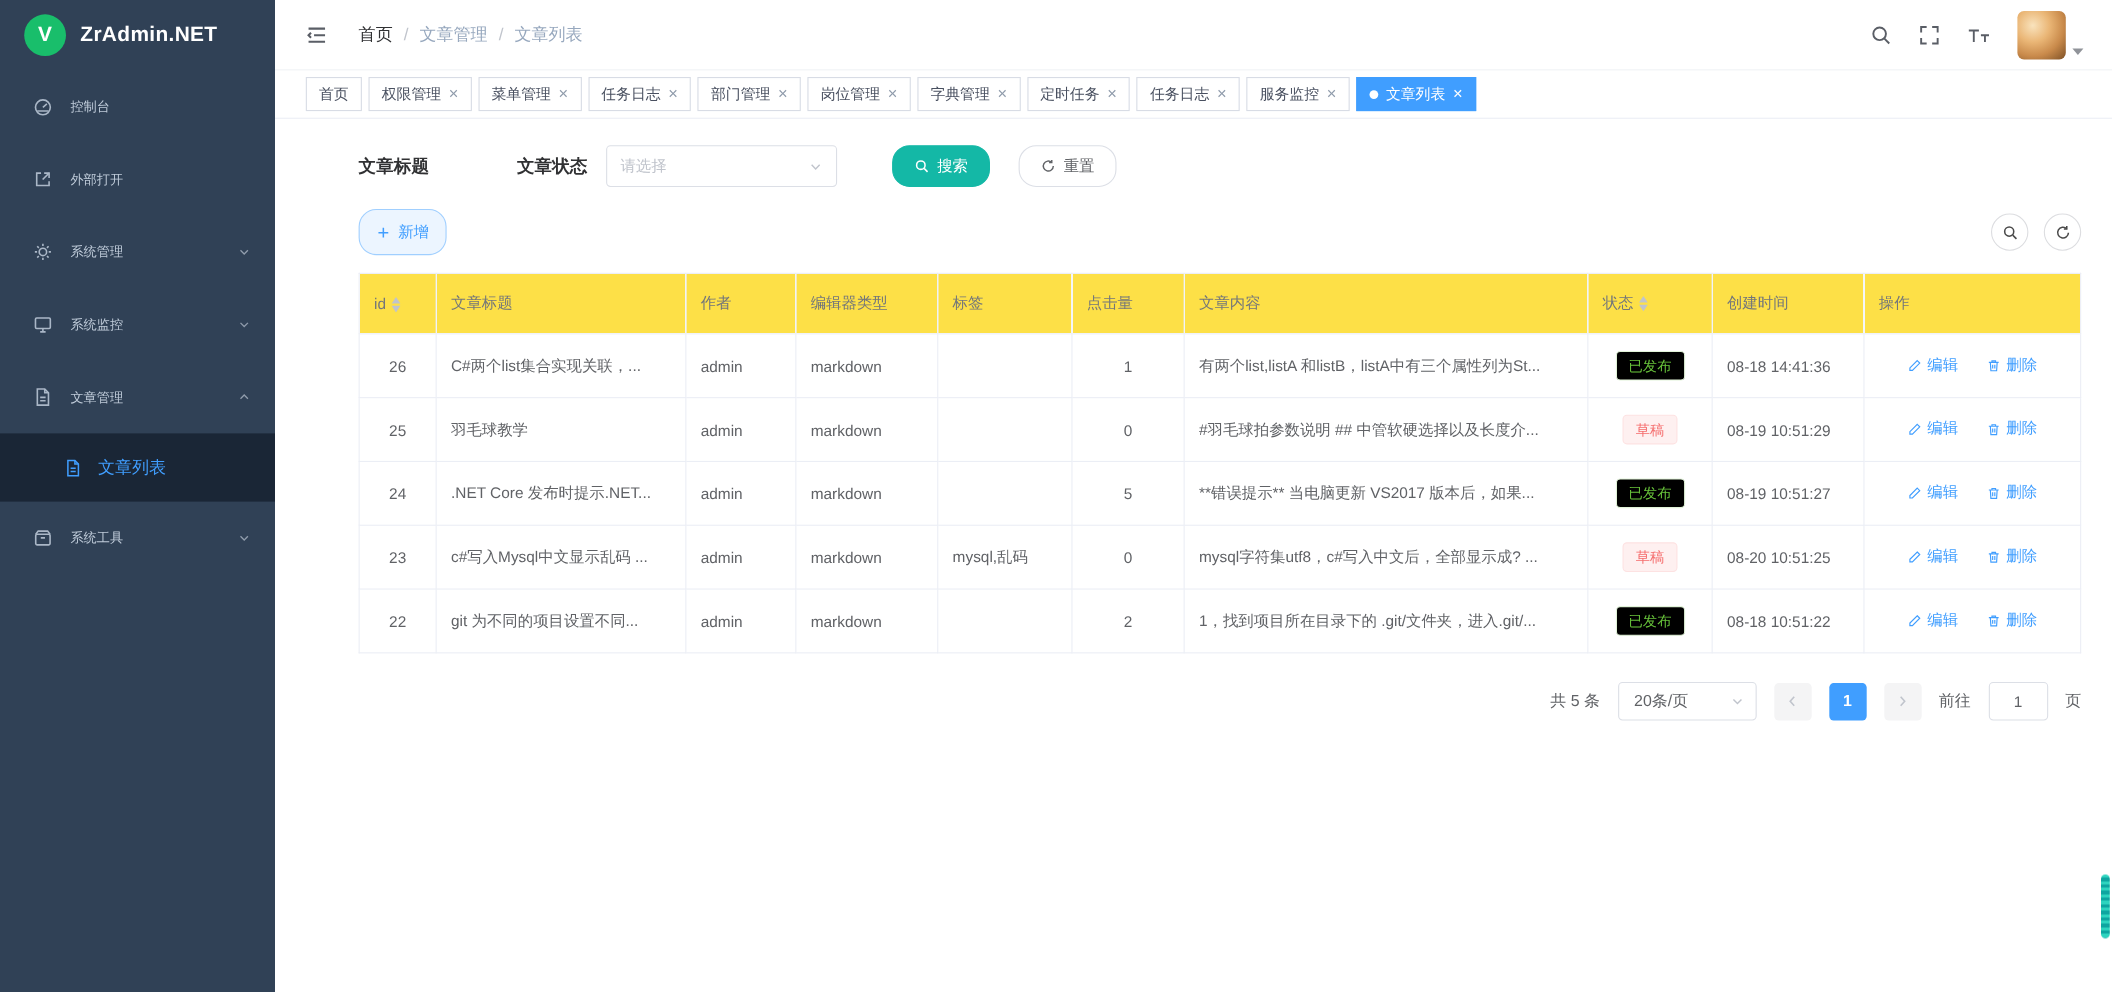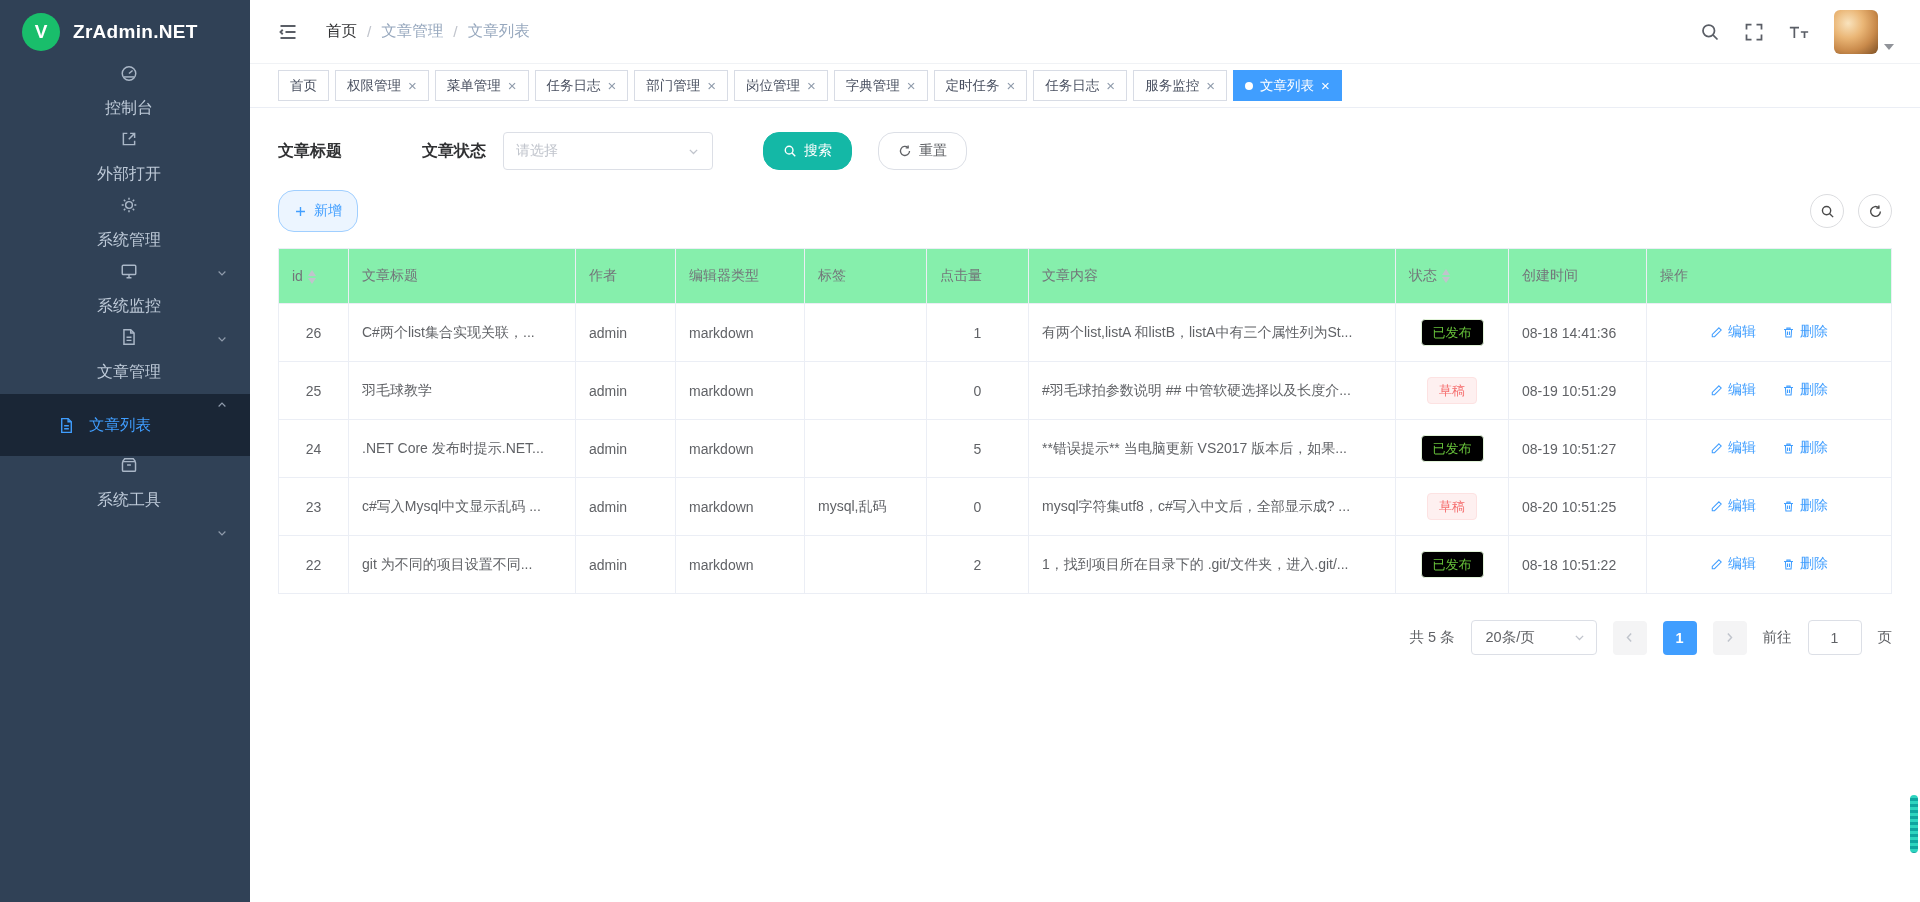--- a/index.html
+++ b/index.html
@@ -6,21 +6,21 @@
   html,body { width:1920px; height:902px; overflow:hidden; }
   body { font-family:"Liberation Sans","DejaVu Sans",sans-serif; background:#fff; color:#303133; }
   .app { display:flex; width:1920px; height:902px; }
 
   
   .sidebar { width:250px; min-width:250px; height:100%; background:#304156; color:#bfcbd9; display:flex; flex-direction:column; }
   .logo-row { height:64px; display:flex; align-items:center; padding-left:22px; gap:13px; }
   .logo-circle { width:38px; height:38px; border-radius:50%; background:#19be6b; color:#fff; font-weight:bold; font-size:19px; display:flex; align-items:center; justify-content:center; }
   .logo-title { color:#fff; font-size:19px; font-weight:bold; letter-spacing:.3px; }
   .menu { flex:1; overflow:hidden; }
-  .menu-item { height:66px; display:flex; align-items:center; padding:0 22px 0 30px; gap:16px; font-size:16px; cursor:pointer; color:#bfcbd9;flex-direction:column; }
+  .menu-item { height:66px; display:flex; align-items:center; padding:0 22px 0 30px; gap:16px; font-size:12px; cursor:pointer; color:#bfcbd9; }
   .menu-item .mi-icon { width:18px; height:18px; flex:none; color:#aab7c7; display:flex; }
   .menu-item .chev { margin-left:auto; color:#8f9bab; display:flex; }
   .chev.up { transform:rotate(180deg); }
   .submenu-item { height:62px; display:flex; align-items:center; padding:0 22px 0 58px; gap:14px; font-size:15.5px; background:#1f2d3d; cursor:pointer; }
   .submenu-item.active { color:#409eff; background:#1a2636; }
   .submenu-item.active .mi-icon { color:#409eff; }
 
   
   .main { flex:1; display:flex; flex-direction:column; overflow:hidden; background:#fff; }
 
@@ -41,21 +41,21 @@
   
   .tabbar { height:44px; display:flex; align-items:center; gap:6px; padding:0 28px; border-bottom:1px solid #ebeef5; }
   .tag-tab { height:31px; display:inline-flex; align-items:center; gap:7px; padding:0 11px; border:1px solid #d8dce5; background:#fff; color:#495060; font-size:13.5px; cursor:pointer; white-space:nowrap; }
   .tag-tab .close-icon { font-size:15px; line-height:1; color:#8f9bab; cursor:pointer; }
   .tag-tab .close-icon::before { content:"×"; }
   .tag-tab.active { background:#409eff; border-color:#409eff; color:#fff; }
   .tag-tab.active .close-icon { color:#fff; }
   .tab-dot { width:8px; height:8px; border-radius:50%; background:#fff; }
 
   
-  .content { flex:1; padding:0 28px; overflow:hidden; }
+  .content { flex:1; padding:0 28px; overflow:hidden;margin-left:48px; }
 
   
   .filters { margin-top:24px; display:flex; align-items:center; }
   .filter-label { font-size:16px; font-weight:bold; color:#303133; }
   .text-input { width:215px; height:38px; border:1px solid #dcdfe6; border-radius:4px; padding:0 12px; font-size:14px; color:#606266; outline:none; margin-left:17px; font-family:inherit; }
   .text-input::placeholder { color:#c0c4cc; }
   .status-label { margin-left:80px; }
   .select-box { width:210px; height:38px; border:1px solid #dcdfe6; border-radius:4px; padding:0 12px; margin-left:17px; display:flex; align-items:center; justify-content:space-between; color:#c0c4cc; font-size:14px; cursor:pointer; background:#fff; }
   .select-box .sel-chev { color:#c0c4cc; display:flex; }
   .btn { height:38px; border-radius:16px; display:inline-flex; align-items:center; gap:7px; font-size:14px; padding:0 19px; cursor:pointer; border:1px solid transparent; }
@@ -64,21 +64,21 @@
 
   
   .toolbar-row { margin-top:20px; display:flex; align-items:center; justify-content:space-between; }
   .btn-add { height:42px; padding:0 15px; background:#ecf5ff; border:1px solid #a0cfff; color:#409eff; }
   .circle-btns { display:flex; gap:14px; }
   .circle-btn { width:34px; height:34px; border-radius:50%; border:1px solid #dcdde0; background:#fff; color:#4a4a4a; display:flex; align-items:center; justify-content:center; cursor:pointer; }
 
   
   table.grid { margin-top:16px; width:100%; border-collapse:collapse; table-layout:fixed; font-size:14px; color:#606266; }
   table.grid th, table.grid td { border:1px solid #ebeef5; white-space:nowrap; overflow:hidden; text-overflow:ellipsis; }
-  table.grid th { background:#86efac; color:#73767a; font-weight:500; text-align:left; padding:18px 13px; font-size:14px; }
+  table.grid th { background:#fde047; color:#73767a; font-weight:500; text-align:left; padding:18px 13px; font-size:14px; }
   table.grid td { padding:15px 13px; background:#fff; }
   th.th-op, td.td-op { text-align:center; }
   td.td-center { text-align:center; }
   .sort { display:inline-flex; flex-direction:column; vertical-align:middle; margin-left:5px; gap:2px; cursor:pointer; }
   .sort i { display:block; width:0; height:0; border-left:4.5px solid transparent; border-right:4.5px solid transparent; }
   .sort .up { border-bottom:6px solid #c0c4cc; }
   .sort .down { border-top:6px solid #c0c4cc; }
   .badge { display:inline-block; padding:0 11px; height:27px; line-height:25px; border-radius:4px; font-size:13px; }
   .badge.success { background:#000000; color:#67c23a; border:1px solid #e1f3d8; }
   .badge.danger { background:#fef0f0; color:#f56c6c; border:1px solid #fde2e2; }

